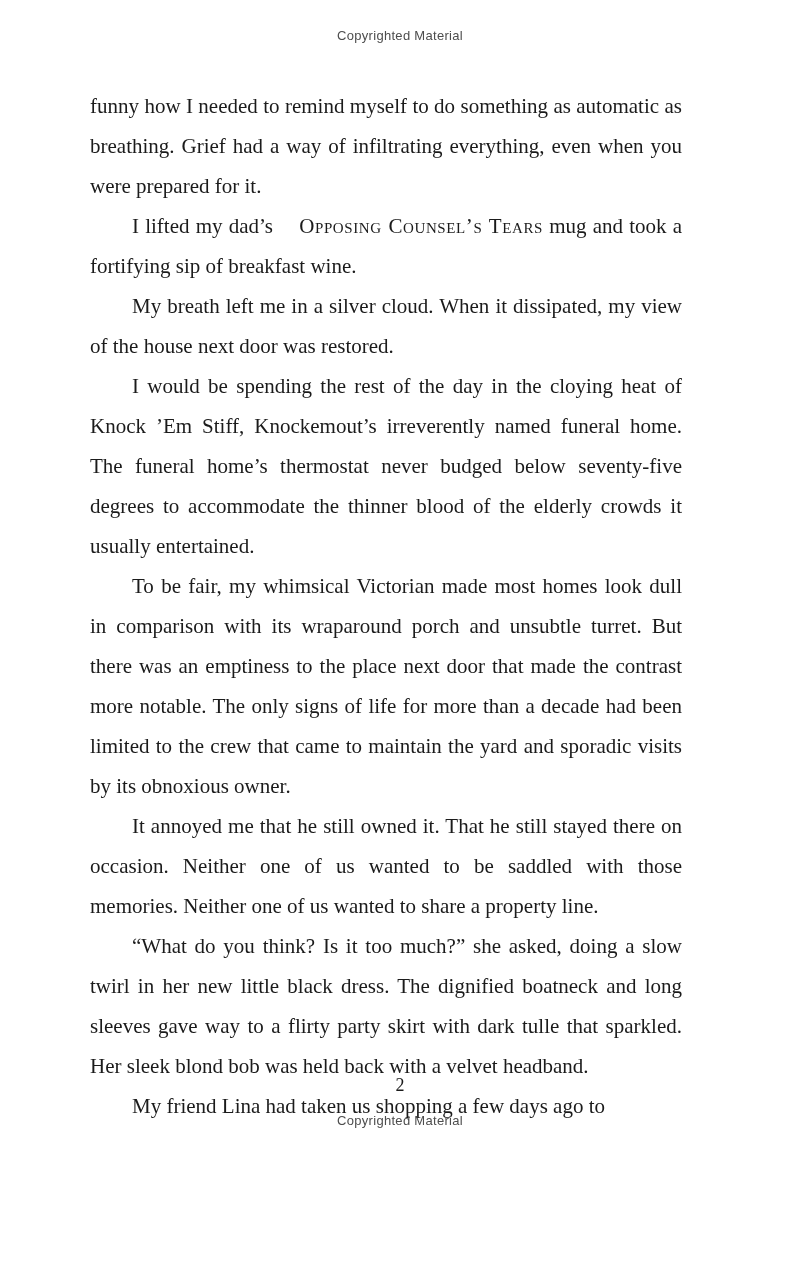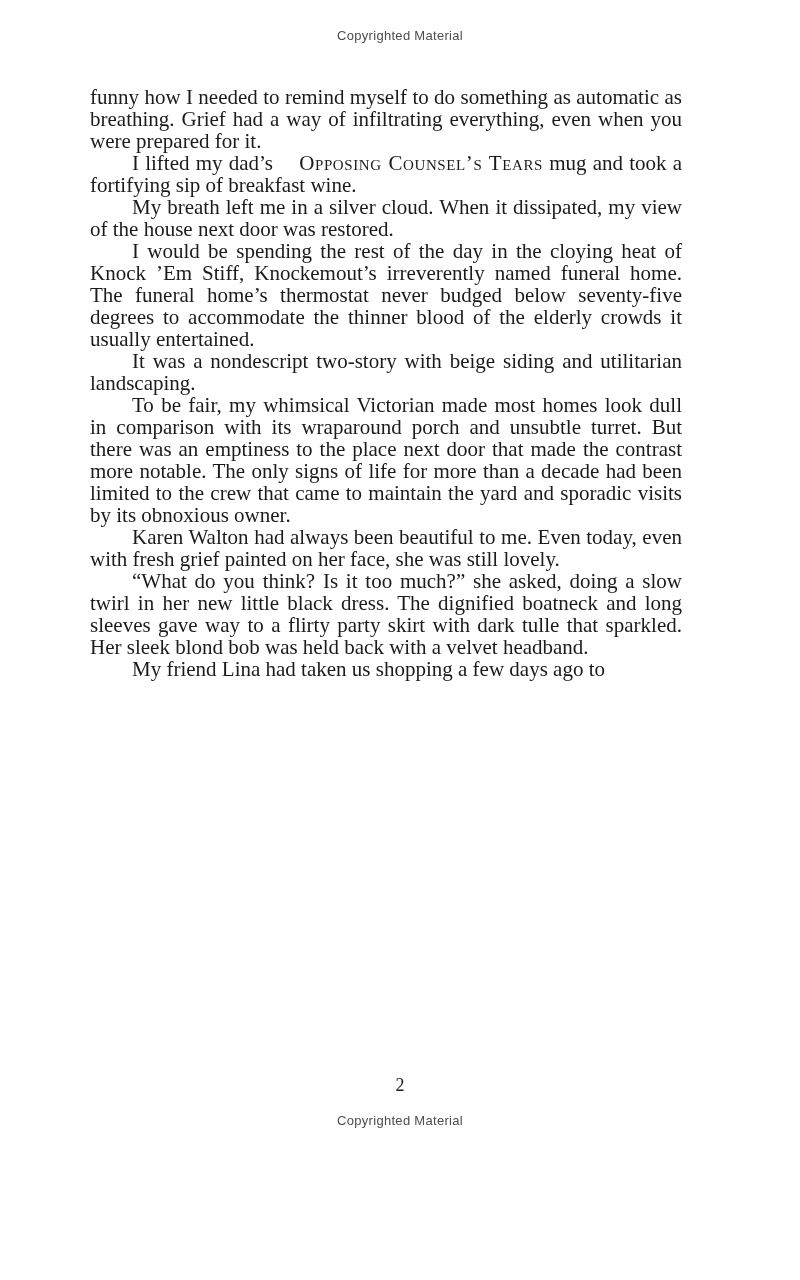--- a/index.html
+++ b/index.html
@@ -30,21 +30,21 @@
   .copyright.bottom { bottom: 20px; }
   .text-block {
     position: absolute;
     top: 86px;
     left: 90px;
     width: 592px;
   }
   p.para {
     margin: 0;
     font-size: 21px;
-    line-height: 22px;
+    line-height: 40px;
     text-align: justify;
     text-indent: 42px;
     color: #1b1b1b;
   }
   p.para.first {
     text-indent: 0;
   }
   .smallcaps {
     font-variant: small-caps;
     letter-spacing: 0.6px;
@@ -71,28 +71,27 @@
   <div class="text-block">
 
     <p class="para first">funny how I needed to remind myself to do something as automatic as breathing. Grief had a way of infiltrating everything, even when you were prepared for it.</p>
 
     <p class="para"><span>I lifted my dad’s </span><span class="smallcaps">Opposing Counsel’s Tears</span><span> mug and took a fortifying sip of breakfast wine.</span></p>
 
     <p class="para">My breath left me in a silver cloud. When it dissipated, my view of the house next door was restored.</p>
 
     <p class="para">I would be spending the rest of the day in the cloying heat of Knock ’Em Stiff, Knockemout’s irreverently named funeral home. The funeral home’s thermostat never budged below seventy-five degrees to accommodate the thinner blood of the elderly crowds it usually entertained.</p>
 
-    <p class="para">It was a nondescript two-story with beige siding and utilitarian landscaping.</p>
 
     <p class="para">To be fair, my whimsical Victorian made most homes look dull in comparison with its wraparound porch and unsubtle turret. But there was an emptiness to the place next door that made the contrast more notable. The only signs of life for more than a decade had been limited to the crew that came to maintain the yard and sporadic visits by its obnoxious owner.</p>
 
 
+    <p class="para">It annoyed me that he still owned it. That he still stayed there on occasion. Neither one of us wanted to be saddled with those memories. Neither one of us wanted to share a property line.</p>
 
 
-    <p class="para">Karen Walton had always been beautiful to me. Even today, even with fresh grief painted on her face, she was still lovely.</p>
 
     <p class="para">“What do you think? Is it too much?” she asked, doing a slow twirl in her new little black dress. The dignified boatneck and long sleeves gave way to a flirty party skirt with dark tulle that sparkled. Her sleek blond bob was held back with a velvet headband.</p>
 
     <p class="para">My friend Lina had taken us shopping a few days ago to</p>
 
   </div>
 
   <div class="page-number">2</div>
 
   <div class="copyright bottom">Copyrighted Material</div>

